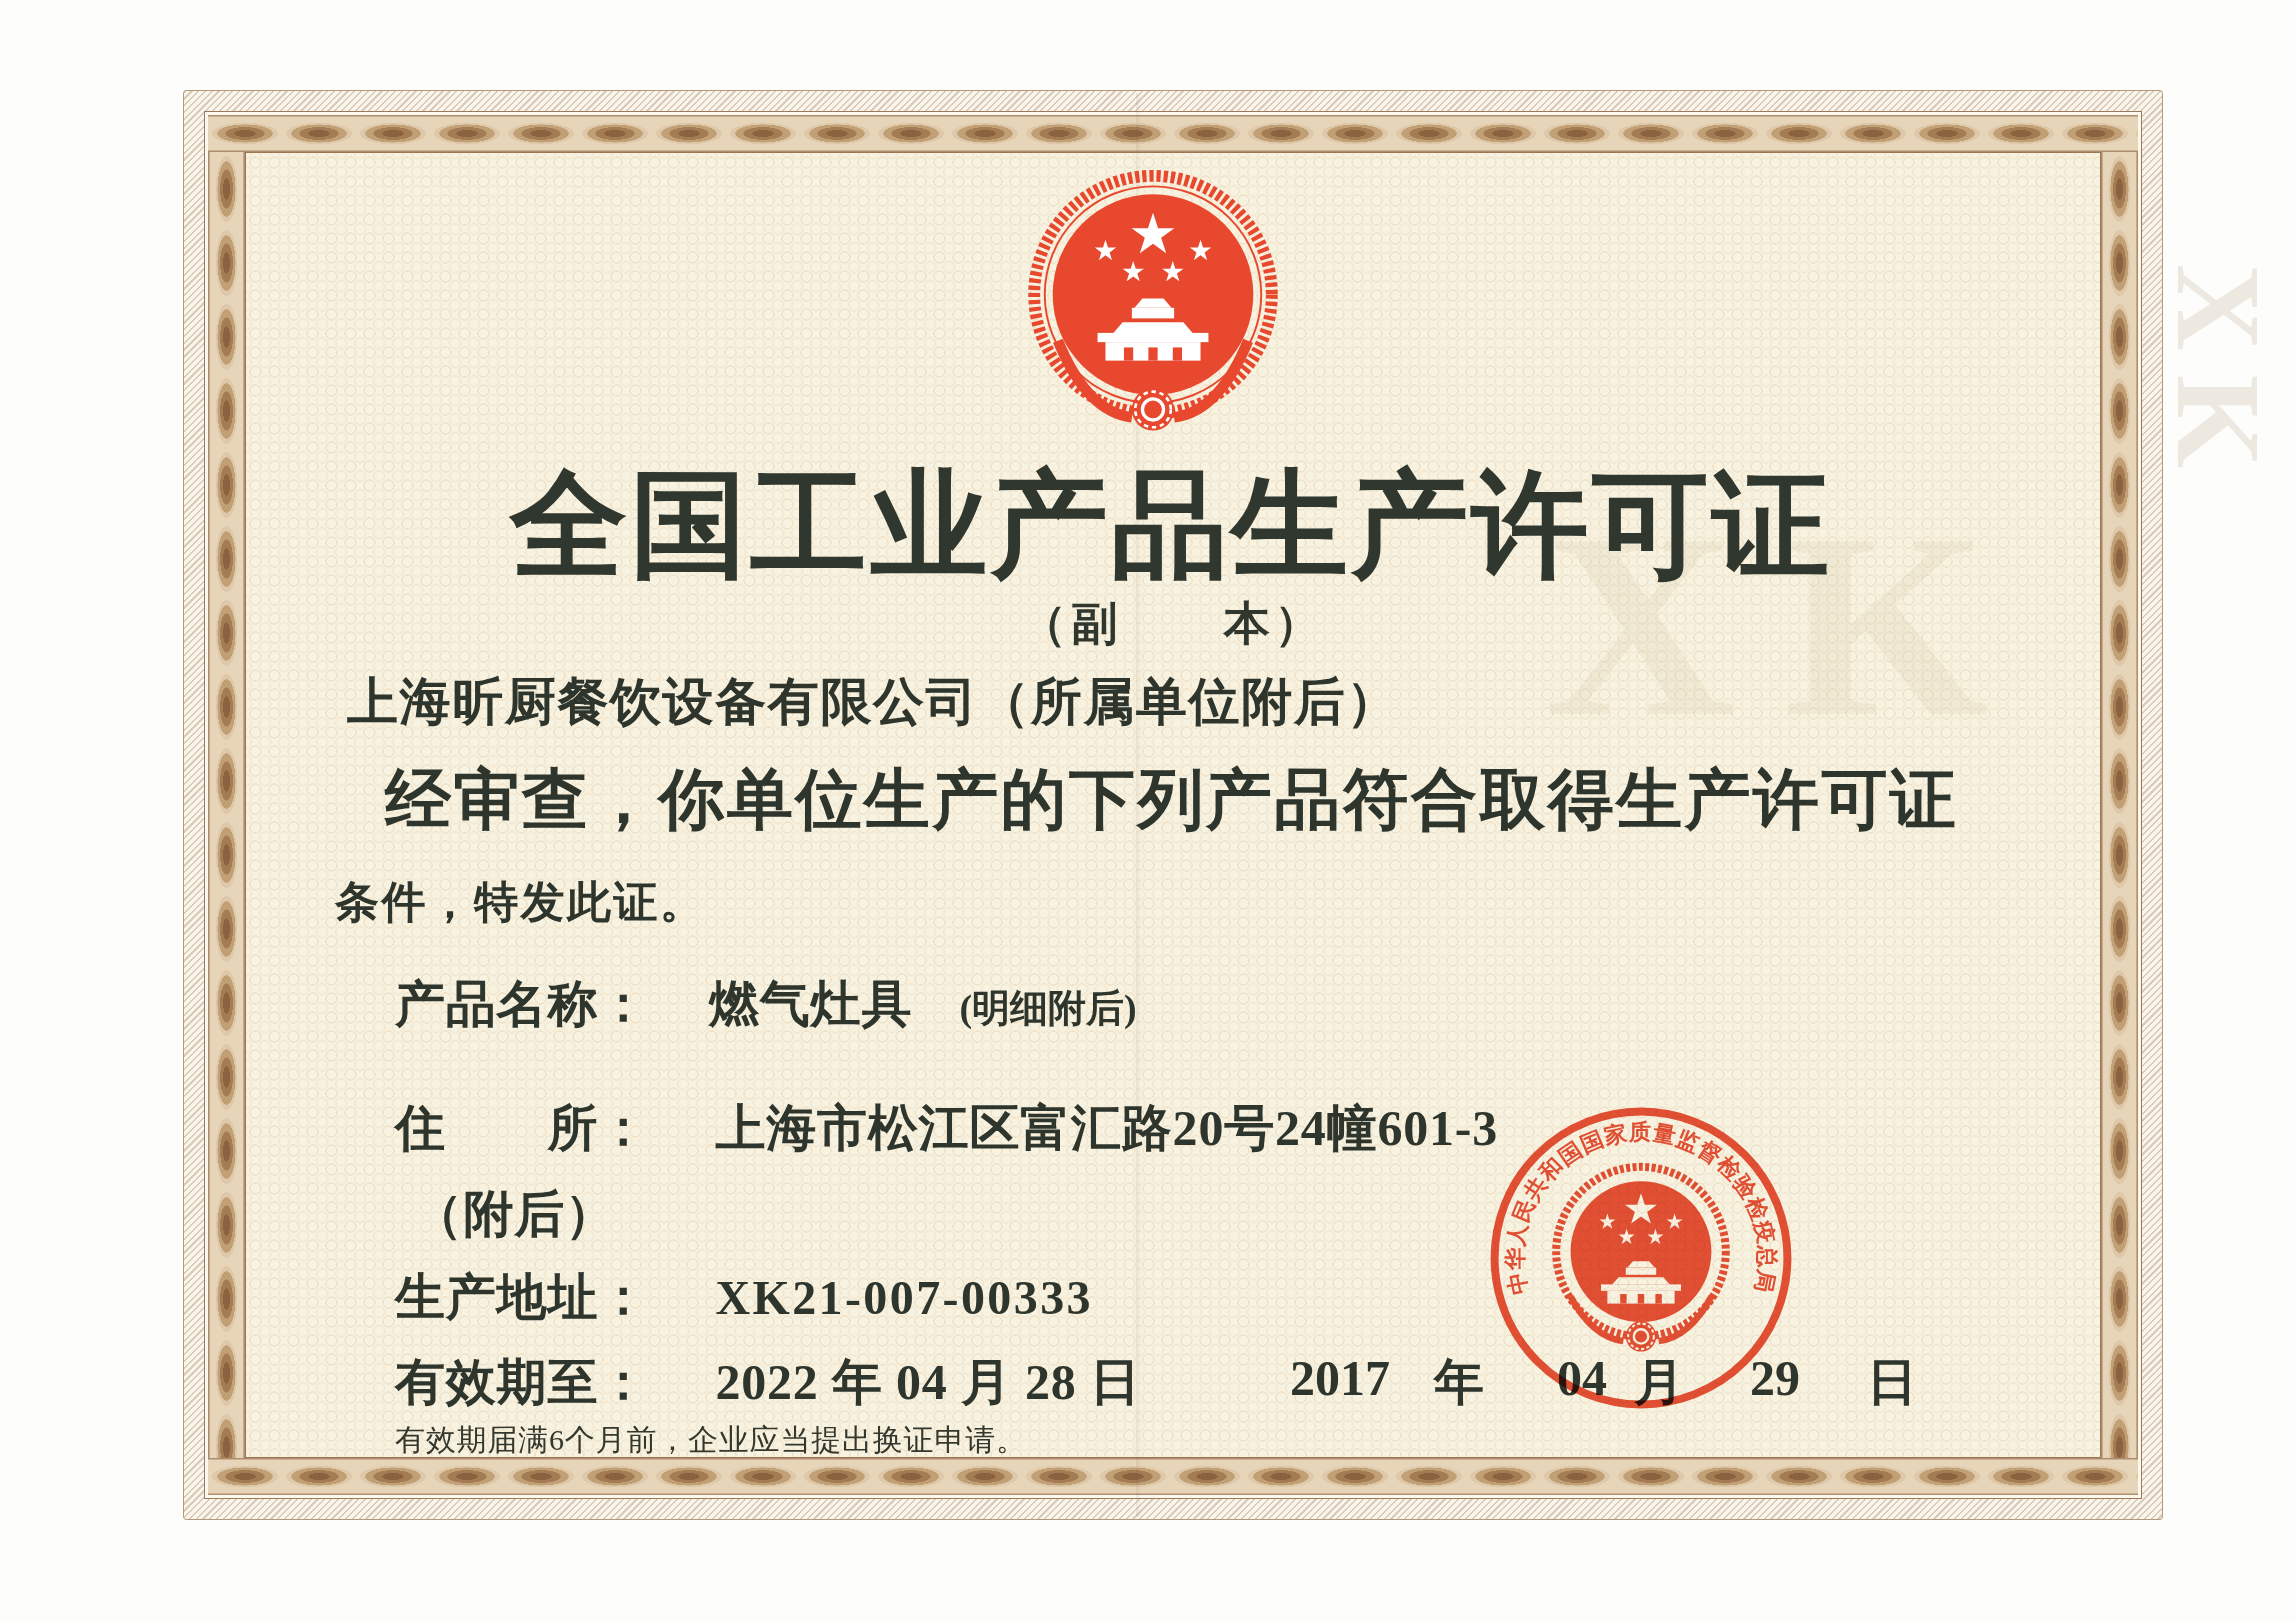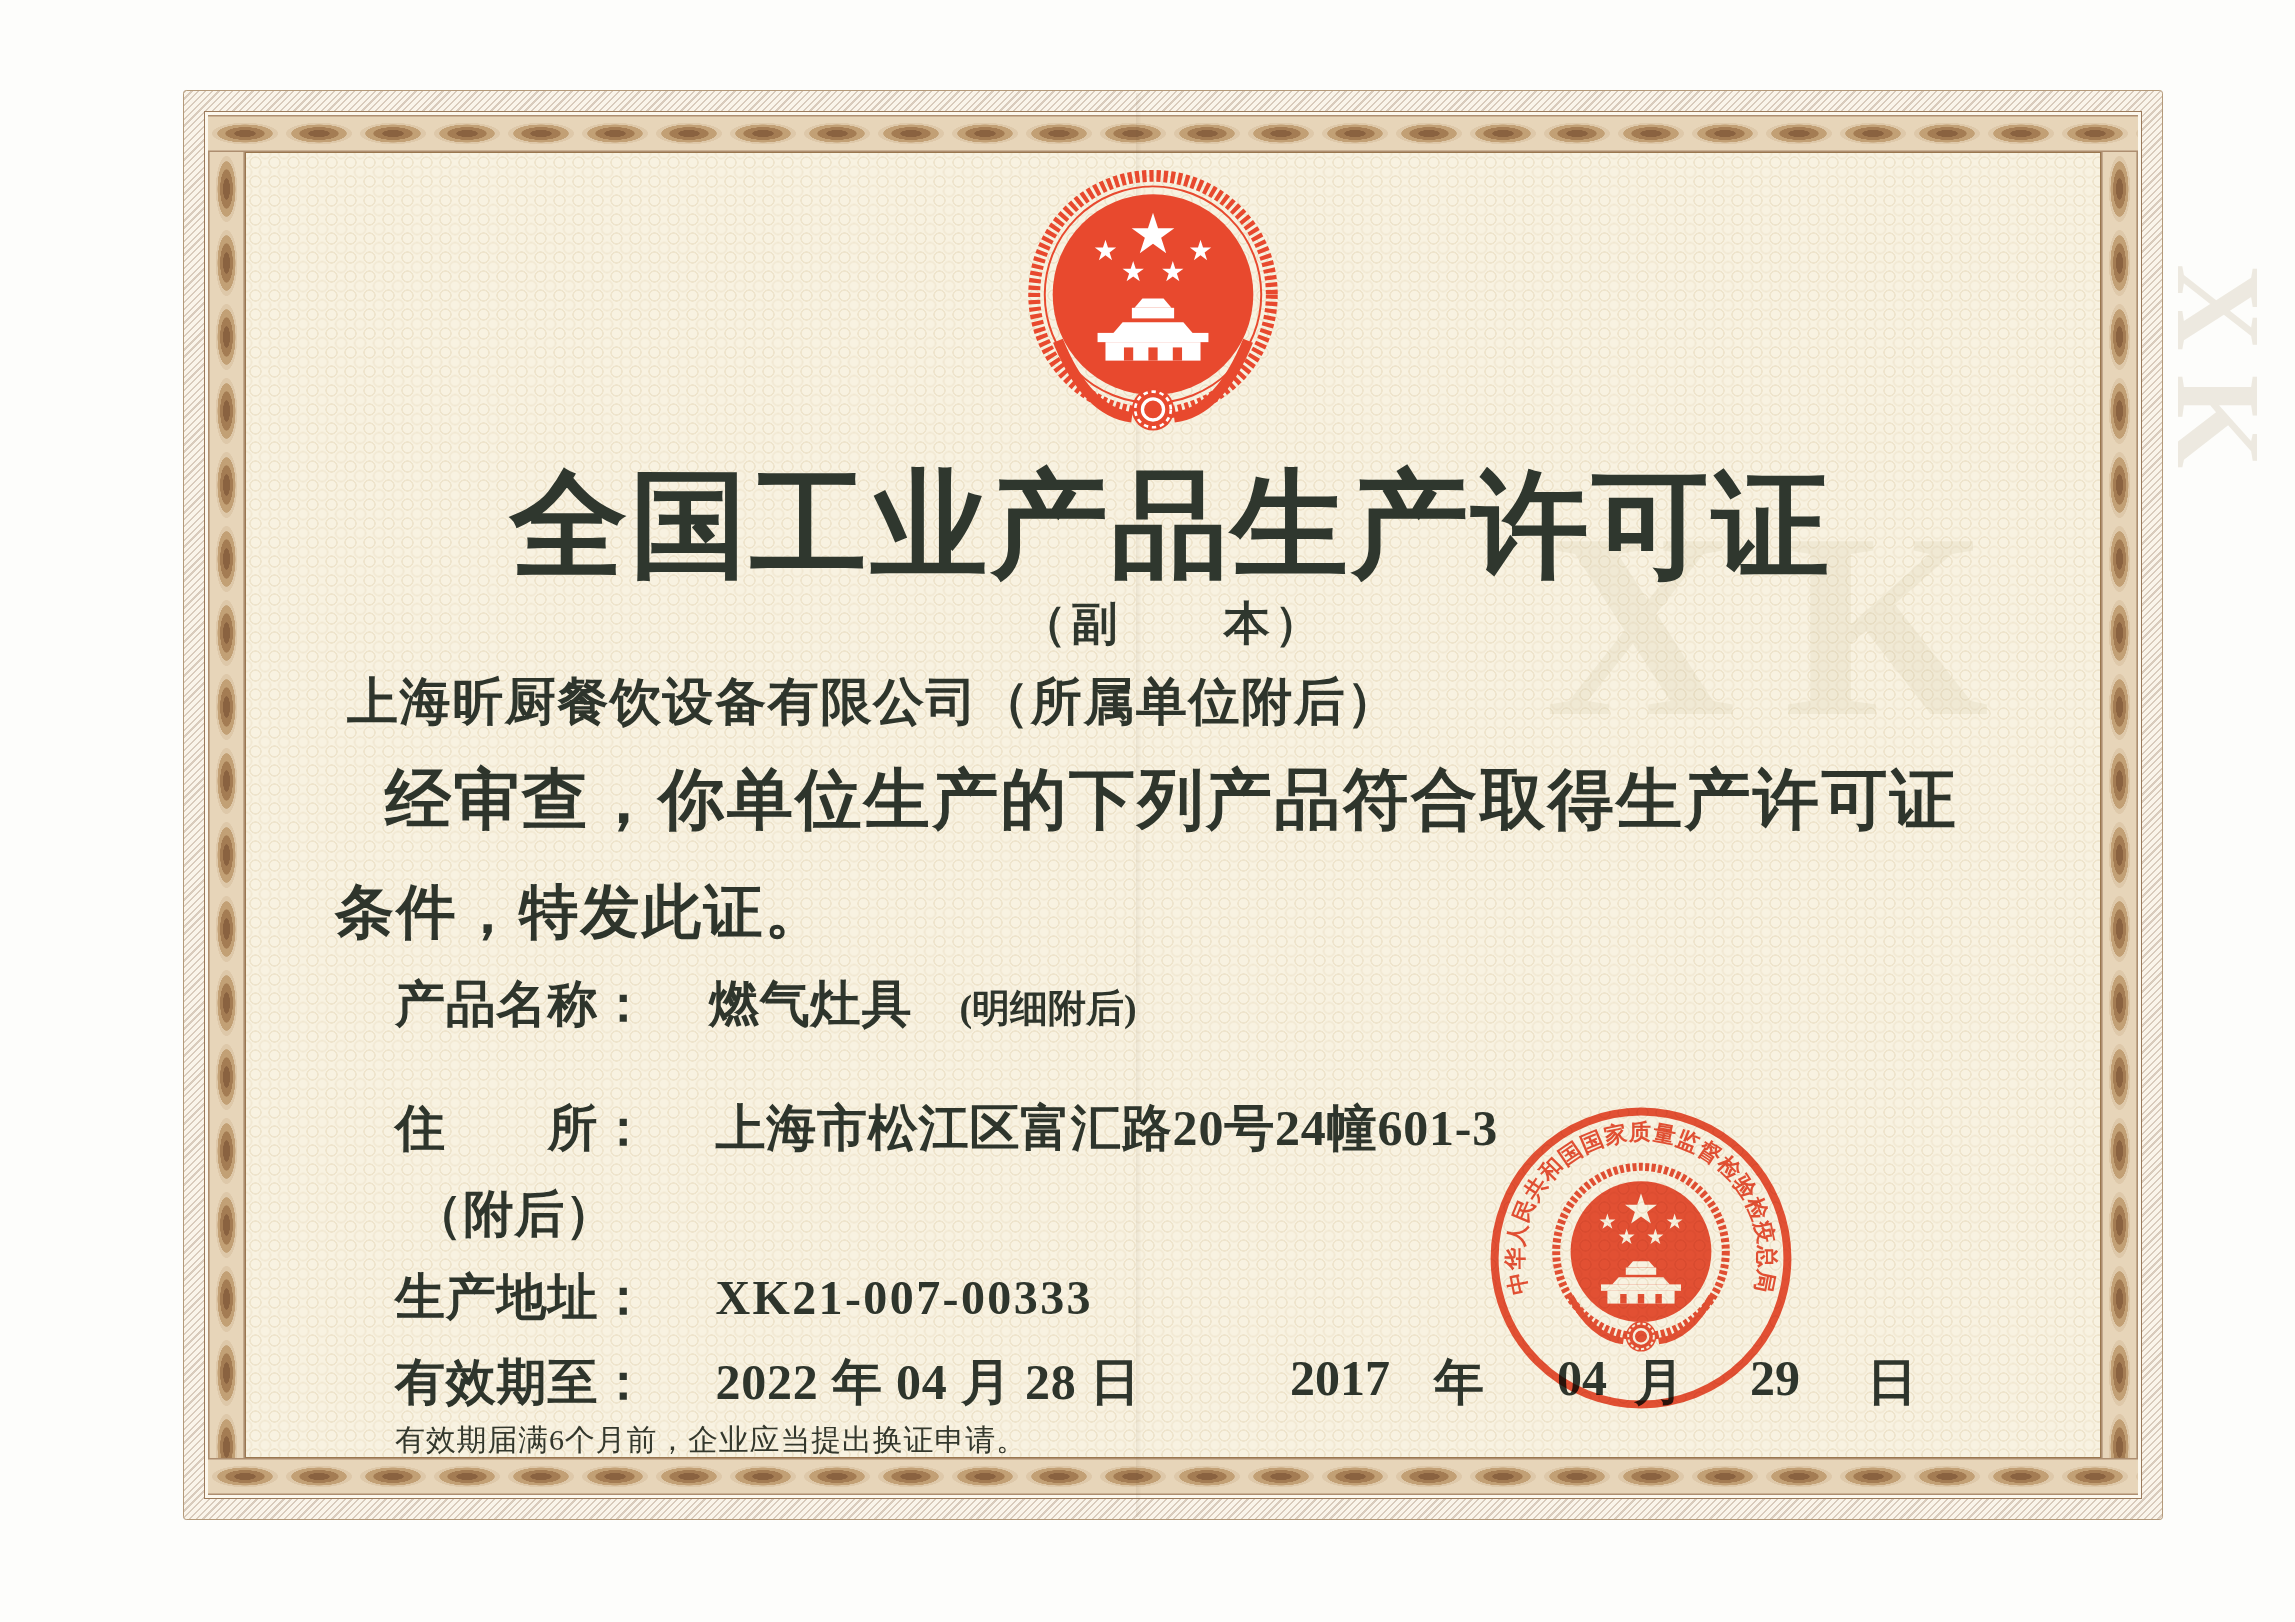--- a/index.html
+++ b/index.html
@@ -89,21 +89,21 @@
   .company{
     position:absolute;left:164px;top:578px;
     font-size:51px;font-weight:700;letter-spacing:1.6px;
   }
   .body1{
     position:absolute;left:202px;top:665px;
     font-size:66px;font-weight:700;letter-spacing:2.4px;white-space:nowrap;
   }
   .body2{
     position:absolute;left:152px;top:783px;
-    font-size:59px;font-weight:700;letter-spacing:2.4px;
+    font-size:44px;font-weight:700;letter-spacing:2.4px;
   }
   .row{
     position:absolute;left:212px;display:flex;align-items:baseline;
     font-weight:700;white-space:nowrap;gap:44px;
   }
   .row .lbl{font-size:50px;letter-spacing:0.8px;}
   .row .val{font-size:50px;margin-left:22.4px;letter-spacing:0.8px;}
   .row-product{top:881px;}
   .row-product .val{margin-left:16px;font-size:50px;}
   .row-product .val-note{font-size:38px;font-weight:700;margin-left:3.2px;}

